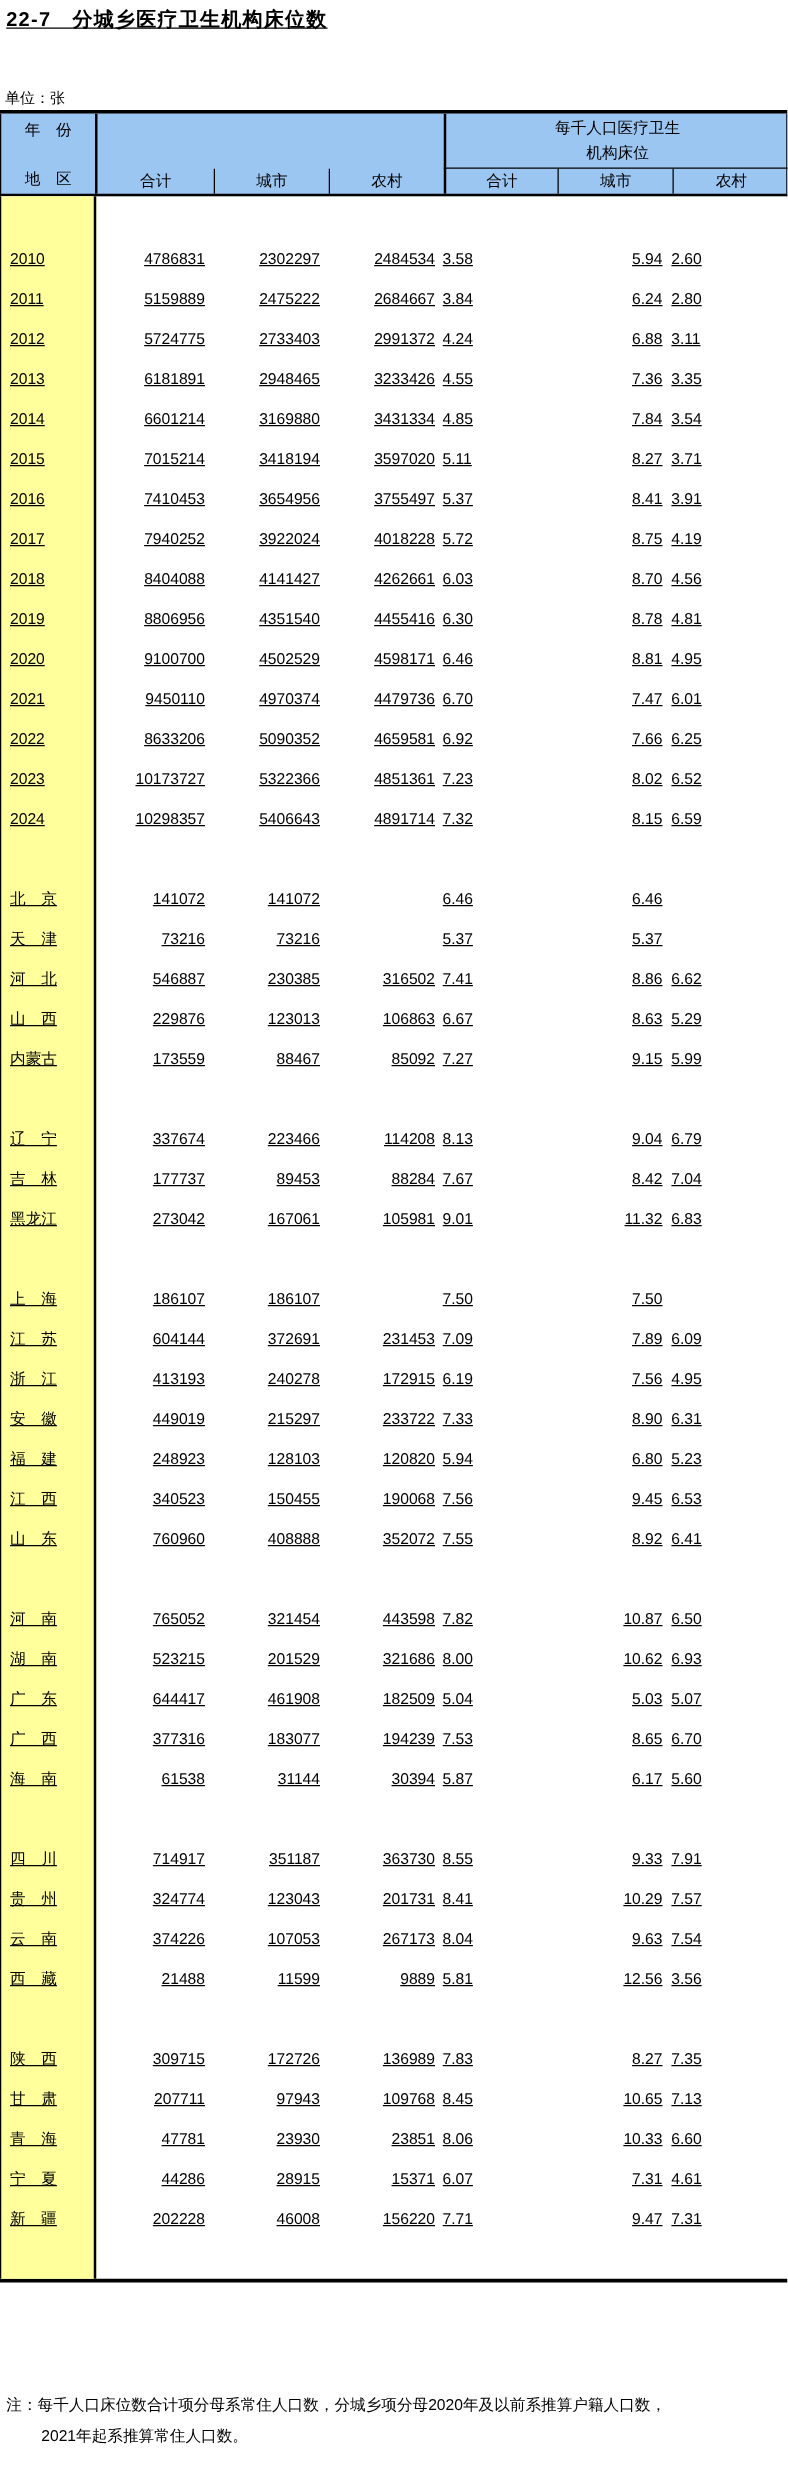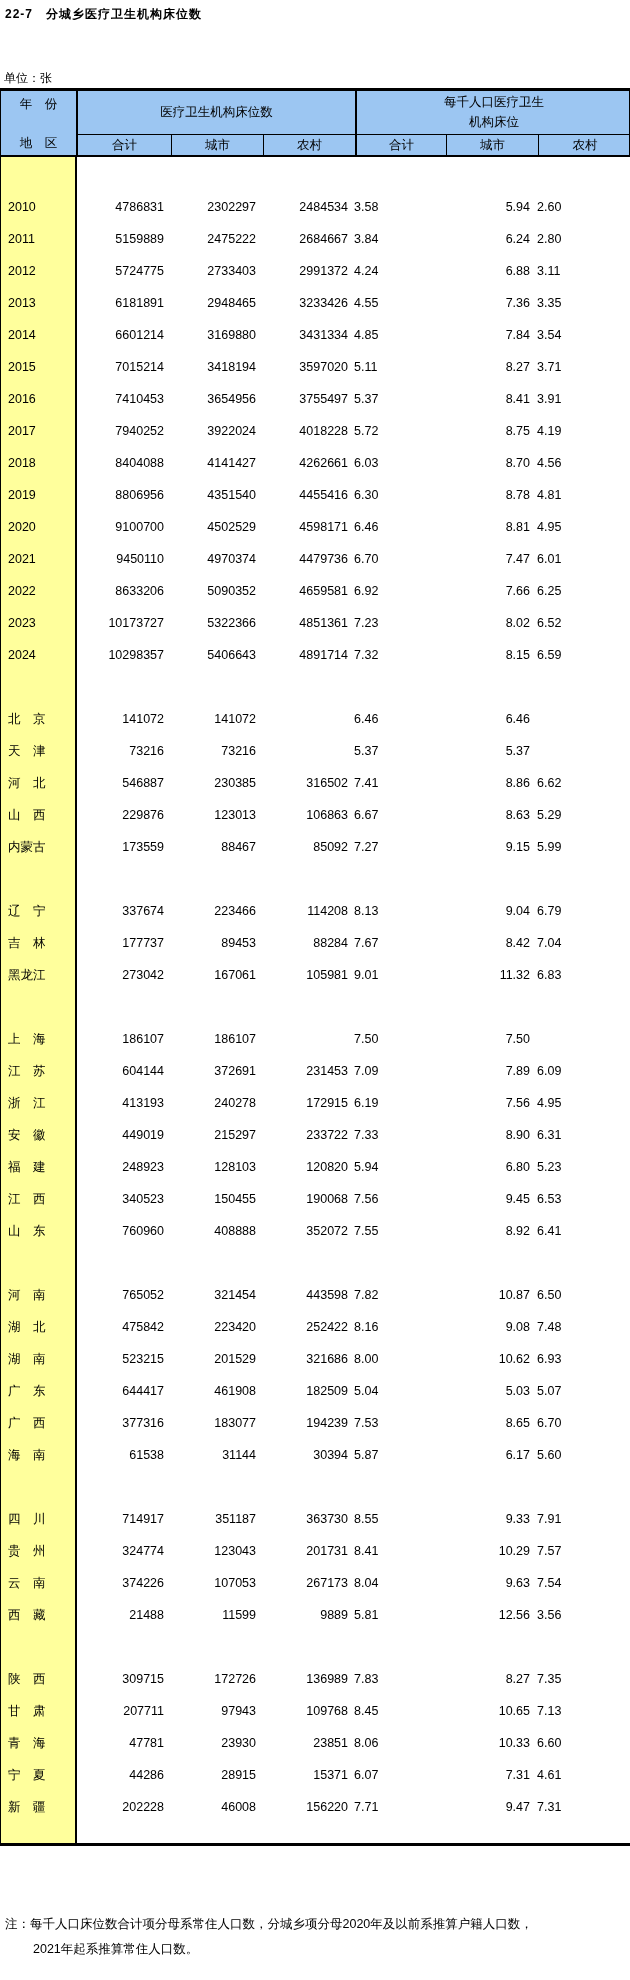--- a/index.html
+++ b/index.html
@@ -4,22 +4,23 @@
 <style>
   * { margin:0; padding:0; box-sizing:border-box; }
   html,body { background:#ffffff; }
   body {
     width:630px; height:1980px; position:relative;
     font-family:"Liberation Sans","DejaVu Sans",sans-serif;
     color:#000;
   }
   .page-title {
     position:absolute; left:5px; top:6px;
-    font-size:12px; font-weight:bold; letter-spacing:1px;
+    font-size:16px; font-weight:bold; letter-spacing:1px;
     white-space:pre;
+    text-decoration:underline;
   }
   .unit-label {
     position:absolute; left:4px; top:70px;
     font-size:12px;
   }
   .stat-table {
     position:absolute; left:0; top:88px; width:630px;
     border-top:3px solid #000; border-bottom:3px solid #000;
   }
   .thead {
@@ -42,21 +43,21 @@
   .grp2 { grid-column:5/8; grid-row:1/2; display:flex; flex-direction:column; align-items:center; justify-content:center; border-left:2px solid #000; border-bottom:1px solid #000; line-height:1.55;text-align:right; }
   .sub { grid-row:2/3; display:flex; align-items:center; justify-content:center; }
   .sub.s0 { grid-column:2/3; }
   .sub.s1 { grid-column:3/4; border-left:1px solid #000; }
   .sub.s2 { grid-column:4/5; border-left:1px solid #000; }
   .sub.s3 { grid-column:5/6; border-left:2px solid #000; }
   .sub.s4 { grid-column:6/7; border-left:1px solid #000; }
   .sub.s5 { grid-column:7/8; border-left:1px solid #000; }
   .tbody {
     position:relative;
-    padding-top:34px; padding-bottom:20px;
+    padding-top:34px; padding-bottom:32px;text-decoration:underline;
   }
   .label-strip {
     position:absolute; left:0; top:0; bottom:0; width:77px;
     background:#FFFF9C;
     border-left:1.5px solid #000; border-right:2px solid #000;
   }
   .trow {
     position:relative;
     display:grid;
     grid-template-columns:77px 93px 92px 92px 91px 92px 93px;
@@ -80,23 +81,20 @@
 <body>
 
 <div class="page-title">22-7　分城乡医疗卫生机构床位数</div>
 <div class="unit-label">单位：张</div>
 
 <div class="stat-table">
   <div class="thead">
     <div class="corner">
       <span>年　份</span>
       <span>地　区</span>
-    </div>
-    <div class="grp1">
-      <span>医疗卫生机构床位数</span>
     </div>
     <div class="grp2">
       <span>每千人口医疗卫生</span>
       <span>机构床位</span>
     </div>
     <div class="sub s0">合计</div>
     <div class="sub s1">城市</div>
     <div class="sub s2">农村</div>
     <div class="sub s3">合计</div>
     <div class="sub s4">城市</div>
@@ -381,29 +379,20 @@
       <div class="trow">
         <div class="cell c0">河　南</div>
         <div class="cell c1">765052</div>
         <div class="cell c2">321454</div>
         <div class="cell c3">443598</div>
         <div class="cell c4">7.82</div>
         <div class="cell c5">10.87</div>
         <div class="cell c6">6.50</div>
       </div>
       <div class="trow">
-        <div class="cell c0">湖　北</div>
-        <div class="cell c1">475842</div>
-        <div class="cell c2">223420</div>
-        <div class="cell c3">252422</div>
-        <div class="cell c4">8.16</div>
-        <div class="cell c5">9.08</div>
-        <div class="cell c6">7.48</div>
-      </div>
-      <div class="trow">
         <div class="cell c0">湖　南</div>
         <div class="cell c1">523215</div>
         <div class="cell c2">201529</div>
         <div class="cell c3">321686</div>
         <div class="cell c4">8.00</div>
         <div class="cell c5">10.62</div>
         <div class="cell c6">6.93</div>
       </div>
       <div class="trow">
         <div class="cell c0">广　东</div>

